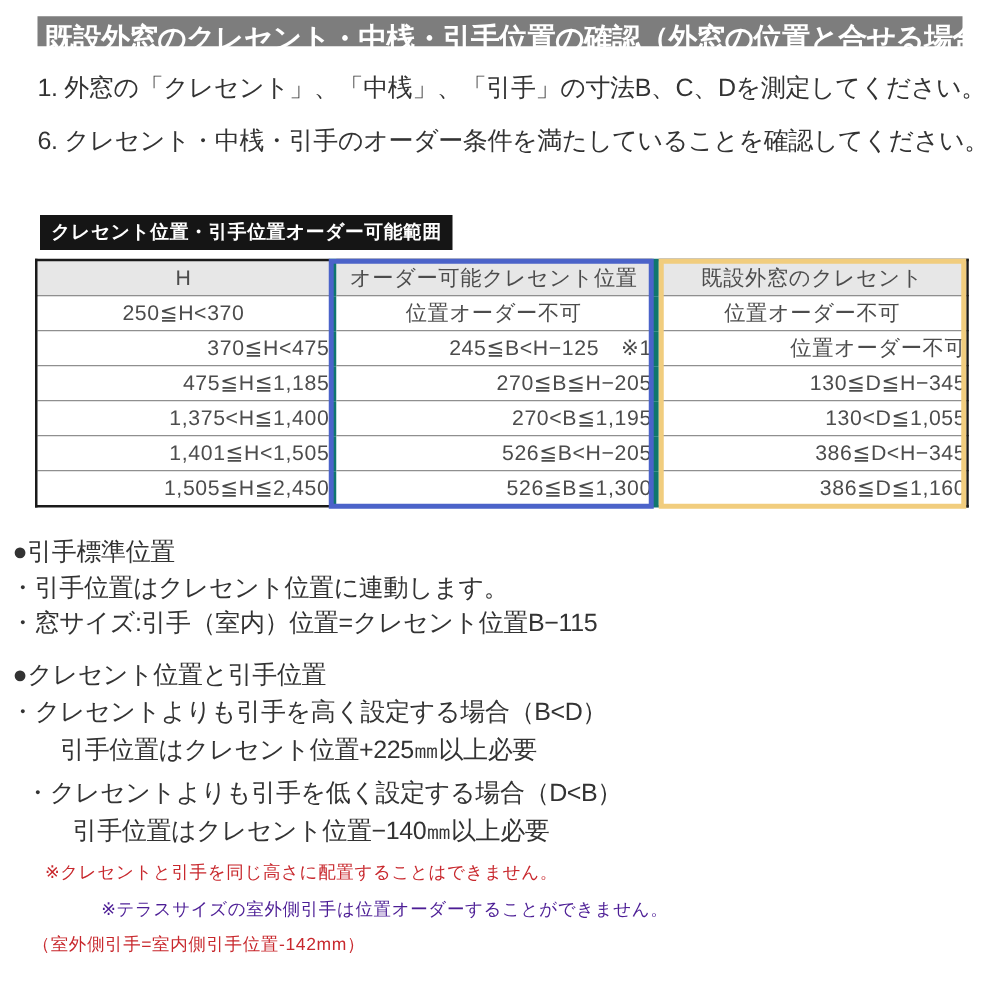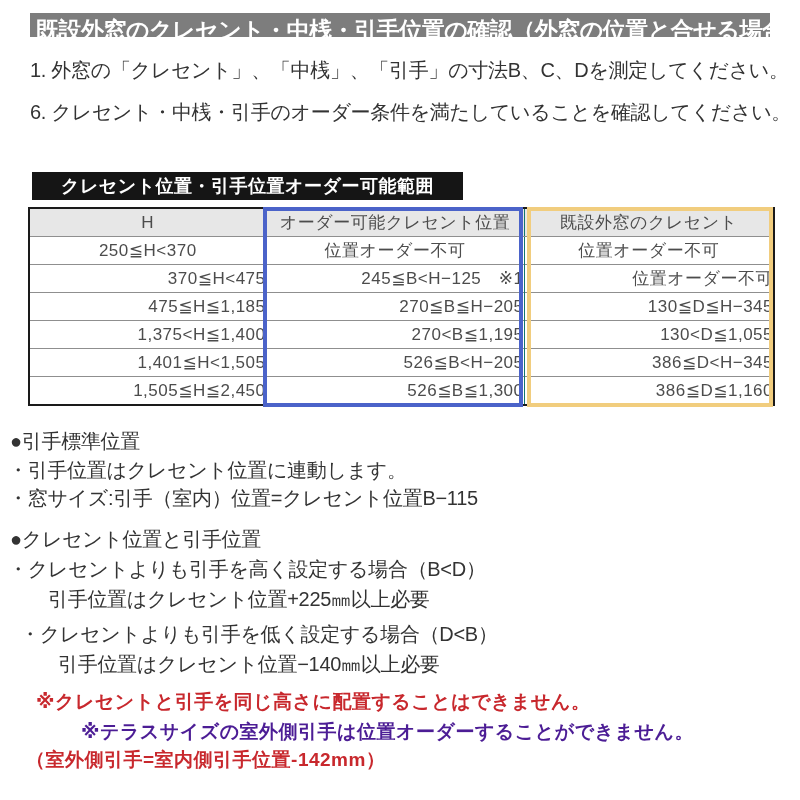--- a/index.html
+++ b/index.html
@@ -18,52 +18,52 @@
   }
 
   
   .step{left:30px;font-size:20px;color:#333;white-space:nowrap;letter-spacing:-0.3px;}
   .step1{top:57px;}
   .step2{top:99px;}
 
   
   .table-label{
     left:32px;top:172px;height:28px;line-height:28px;
-    background:#151515;color:#fff;font-weight:bold;font-size:18px;
-    padding:0 29px;white-space:nowrap;letter-spacing:0.5px;
+    background:#151515;color:#fff;font-weight:bold;font-size:15px;
+    padding:0 9px;white-space:nowrap;letter-spacing:0.5px;
   }
 
   
   .table-wrap{left:28px;top:207px;width:746px;height:200px;}
   table.order{border-collapse:collapse;table-layout:fixed;width:745px;border:2px solid #1a1a1a;}
   table.order th,table.order td{
     text-align:center;vertical-align:middle;font-weight:normal;
     font-size:17px;color:#4c4c4c;height:27px;padding:0;
     letter-spacing:0.5px;white-space:nowrap;
   }
   table.order thead th{background:#e7e7e7;border-bottom:1px solid #8f8f8f;}
   table.order tbody tr + tr td{border-top:1px solid #8f8f8f;text-align:right;}
-  table.order th + th, table.order td + td{border-left:1px solid #0f766e;}
+  table.order th + th, table.order td + td{border-left:5px solid #0f766e;}
   .frame{position:absolute;top:0;bottom:0;box-sizing:border-box;pointer-events:none;}
   .frame-blue{left:235px;width:260px;border:4px solid #4b63c9;}
   .frame-yellow{left:499px;width:246px;border:4px solid #f1cd7e;}
 
   
   .note{font-size:20px;color:#333;white-space:nowrap;letter-spacing:-0.3px;}
   .n-std-head{left:10px;top:428px;}
   .n-std-0{left:8px;top:457px;}
   .n-std-1{left:8px;top:485px;}
   .n-rel-head{left:10px;top:526px;}
   .n-rel-hi{left:8px;top:556px;}
   .n-rel-hi-rule{left:48px;top:586px;}
   .n-rel-lo{left:20px;top:621px;}
   .n-rel-lo-rule{left:58px;top:651px;}
 
   
-  .warn{font-size:19px;font-weight:bold;color:#c8282d;white-space:nowrap;letter-spacing:0.5px;}
+  .warn{font-size:14px;font-weight:normal;color:#c8282d;white-space:nowrap;letter-spacing:0.5px;}
   .warn1{left:36px;top:689px;}
   .warn2{left:33px;top:719px;}
   .warn3{left:26px;top:747px;}
 </style>
 </head>
 <body>
 
 <div class="abs title-bar" style="background: rgb(125, 125, 125);">既設外窓のクレセント・中桟・引手位置の確認（外窓の位置と合せる場合）</div>
 
 <p class="abs step step1">1. 外窓の「クレセント」、「中桟」、「引手」の寸法B、C、Dを測定してください。</p>

